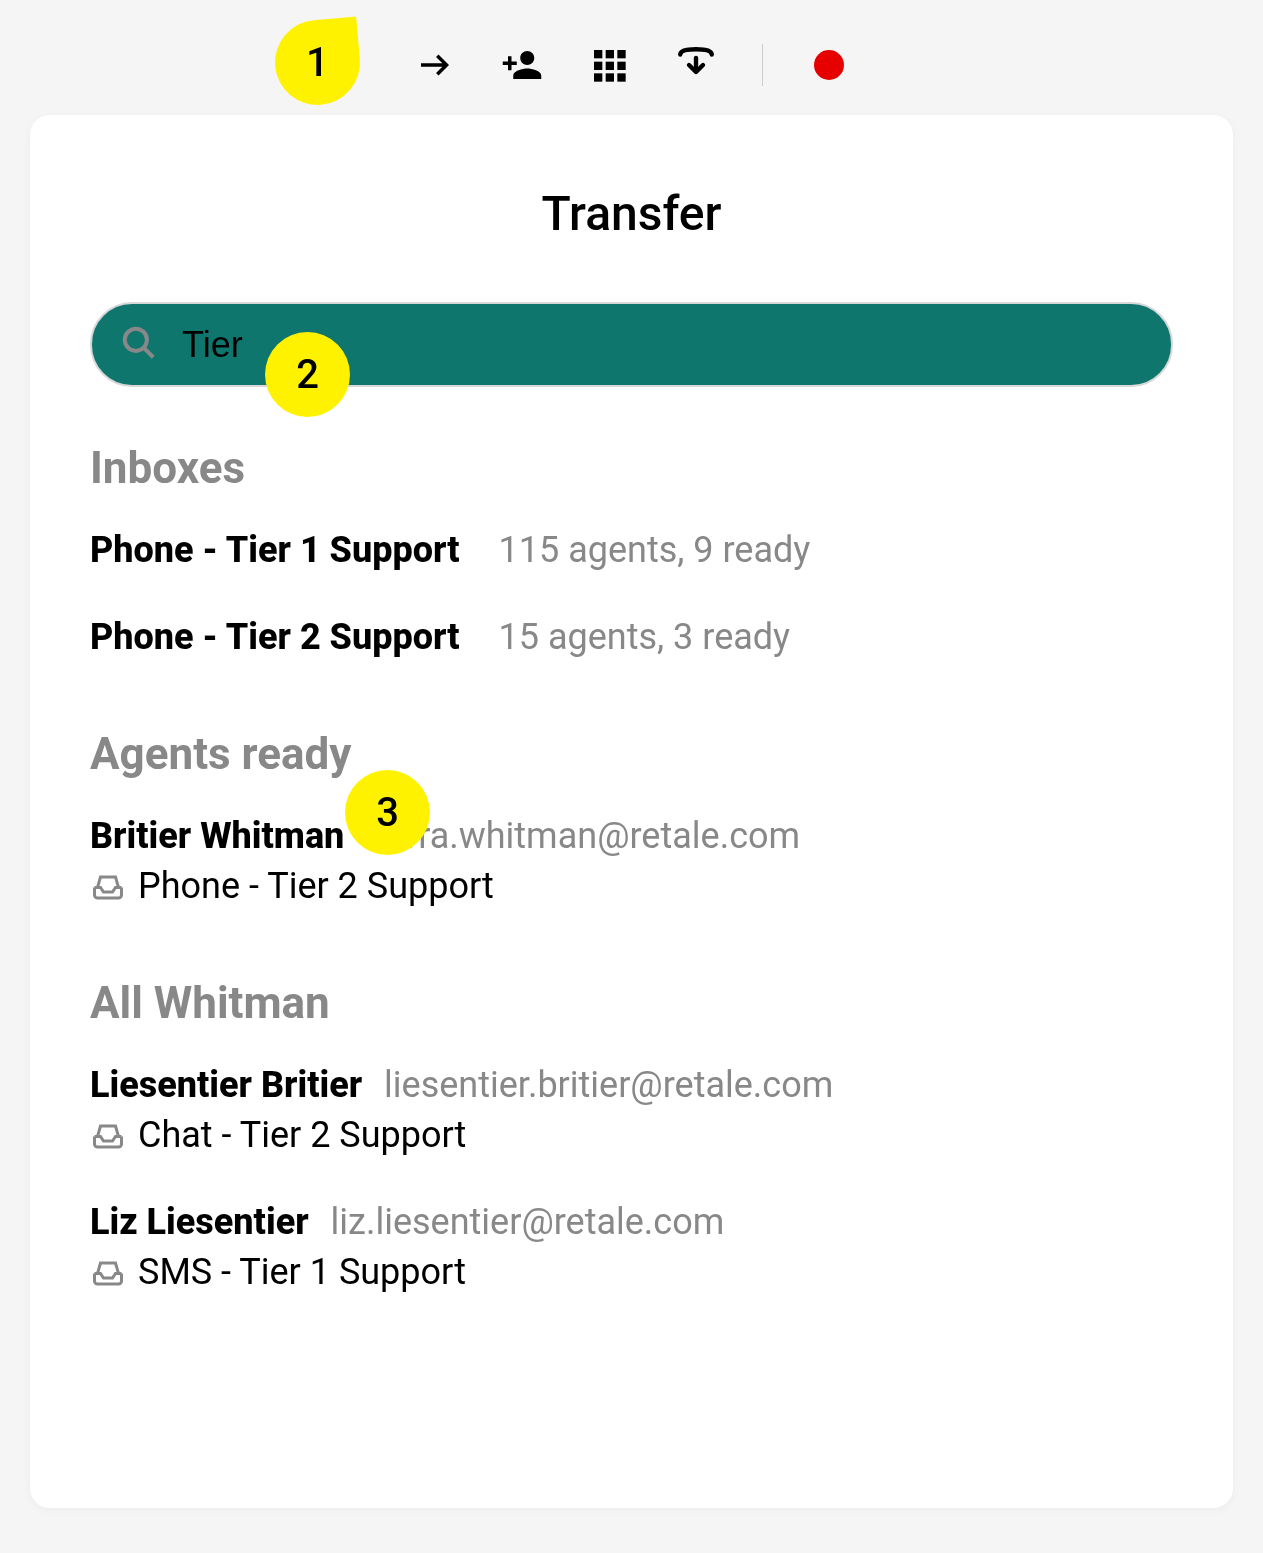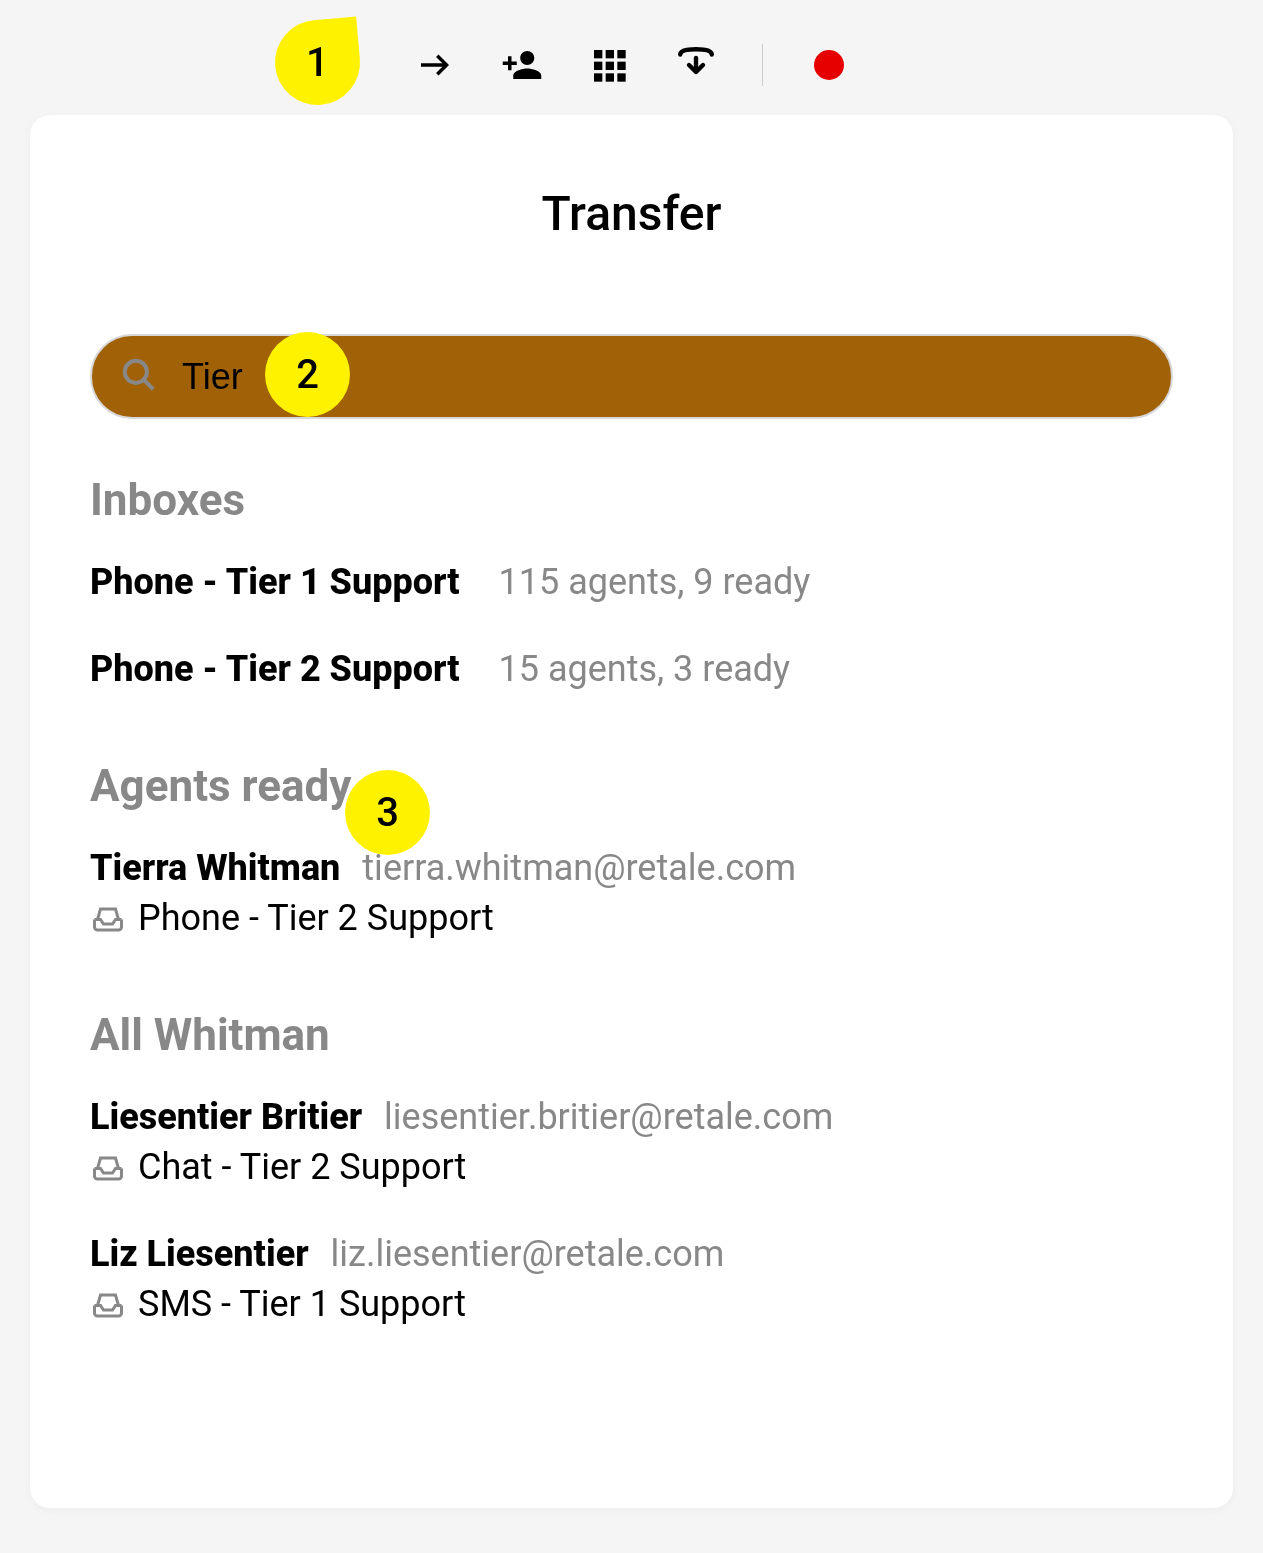--- a/index.html
+++ b/index.html
@@ -56,38 +56,38 @@
       border-radius: 20px;
       padding: 70px 60px 40px 60px;
       box-shadow: 0 2px 8px rgba(0,0,0,0.04);
     }
     
     .panel-title {
       text-align: center;
       font-size: 48px;
       font-weight: 500;
       color: #000;
-      margin-bottom: 92px;
+      margin-bottom: 60px;
     }
     
     .search-wrap {
       position: relative;
       margin-bottom: 55px;
     }
     
     .search-input {
       width: 100%;
       height: 85px;
       border: 2px solid #d8d8d8;
       border-radius: 42px;
       padding: 0 30px 0 90px;
       font-size: 36px;
       color: #000;
       outline: none;
-      background: #a16207;
+      background: #0f766e;
     }
     
     .search-icon-wrap {
       position: absolute;
       left: 30px;
       top: 50%;
       transform: translateY(-50%);
       color: #888;
     }
     
@@ -258,21 +258,21 @@
     <span class="inbox-name">Phone - Tier 2 Support</span>
     <span class="inbox-meta">15 agents, 3 ready</span>
   </div>
 
   <div class="section-spacer"></div>
 
   <div class="section-header">Agents ready</div>
 
   <div class="agent-row">
     <div class="agent-top">
-      <span class="agent-name">Tierra Whitman</span>
+      <span class="agent-name">Britier Whitman</span>
       <span class="agent-email">tierra.whitman@retale.com</span>
     </div>
     <div class="agent-sub">
       <span class="inbox-icon-wrap">
         <svg width="36" height="36" viewBox="0 0 24 24" fill="none" stroke="currentColor" stroke-width="2">
             <path d="M3 13h4l2 3h6l2-3h4"></path>
             <path d="M3 13v5a2 2 0 002 2h14a2 2 0 002-2v-5"></path>
             <path d="M5 13l2-7h10l2 7"></path>
           </svg>
       </span>

